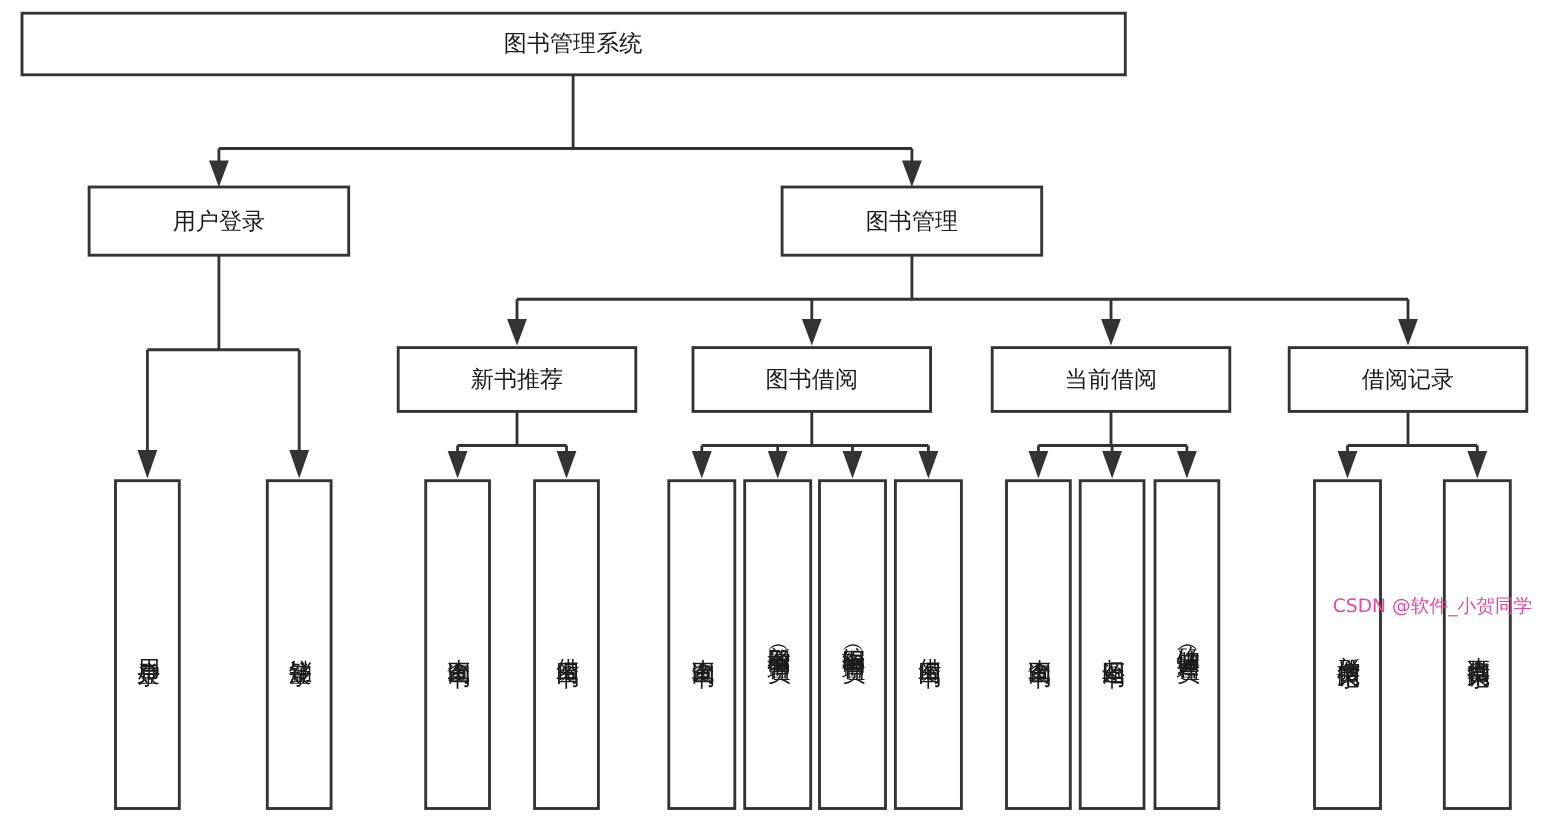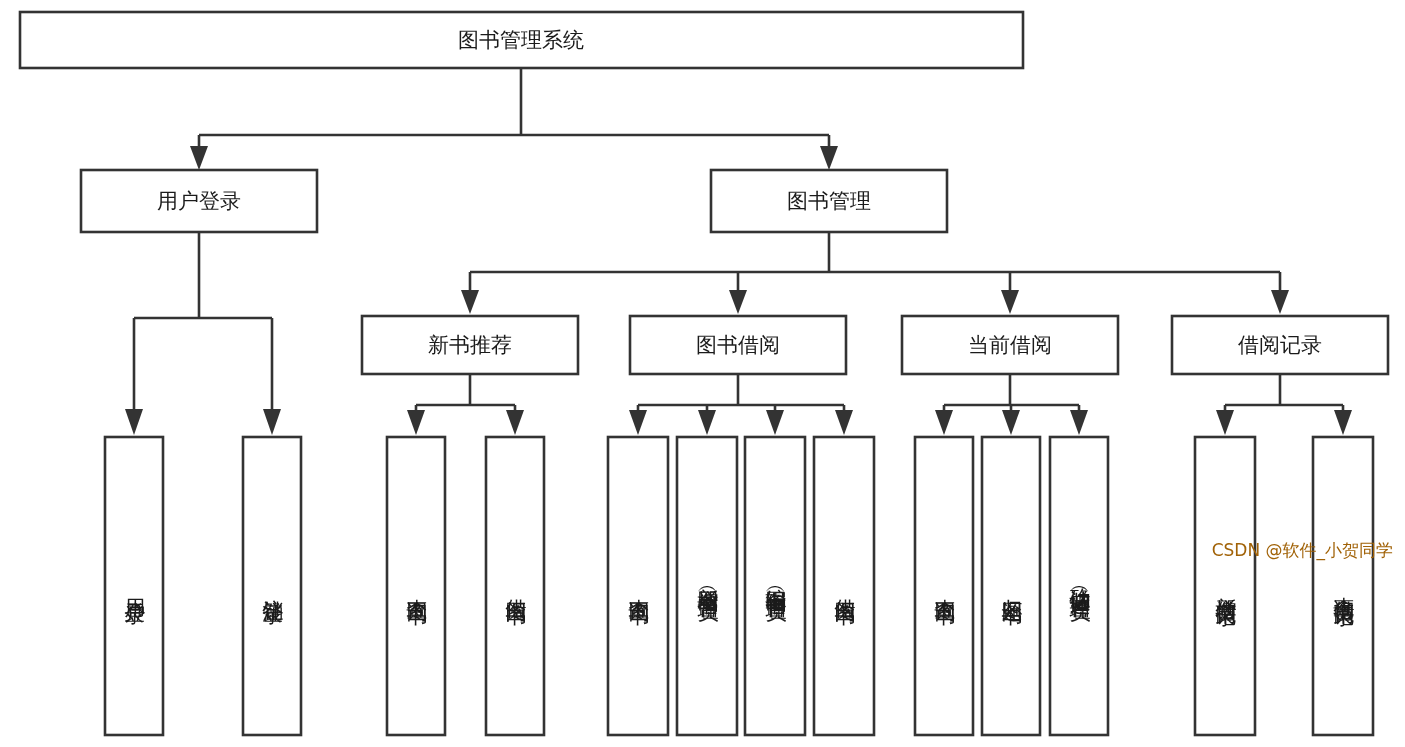--- a/index.html
+++ b/index.html
@@ -56,21 +56,21 @@
     dominant-baseline: middle;
     writing-mode: vertical-rl;
     letter-spacing: 2px;
   }
   .watermark-text {
     position: absolute;
     right: 12px;
     bottom: 6px;
     font-family: "DejaVu Sans", "Liberation Sans", sans-serif;
     font-size: 17px;
-    color: #a16207;
+    color: #ec4899;
     white-space: nowrap;
     user-select: none;
   }
 </style>
 </head>
 <body>
 
 <div id="diagram-root">
 
   <svg id="diagram-svg" viewBox="0 0 1405 747">

